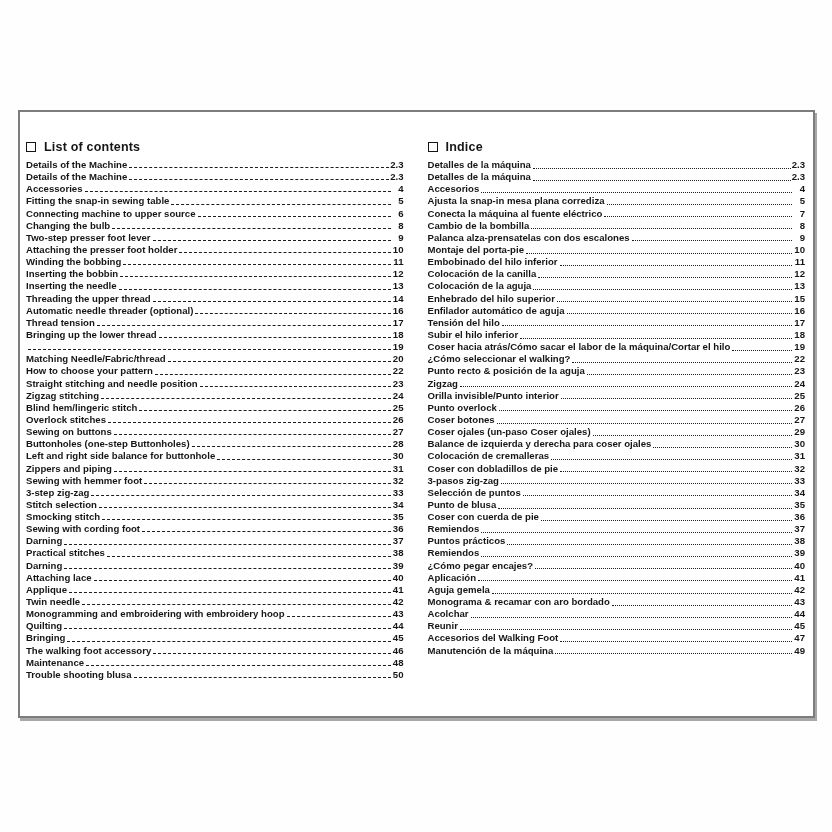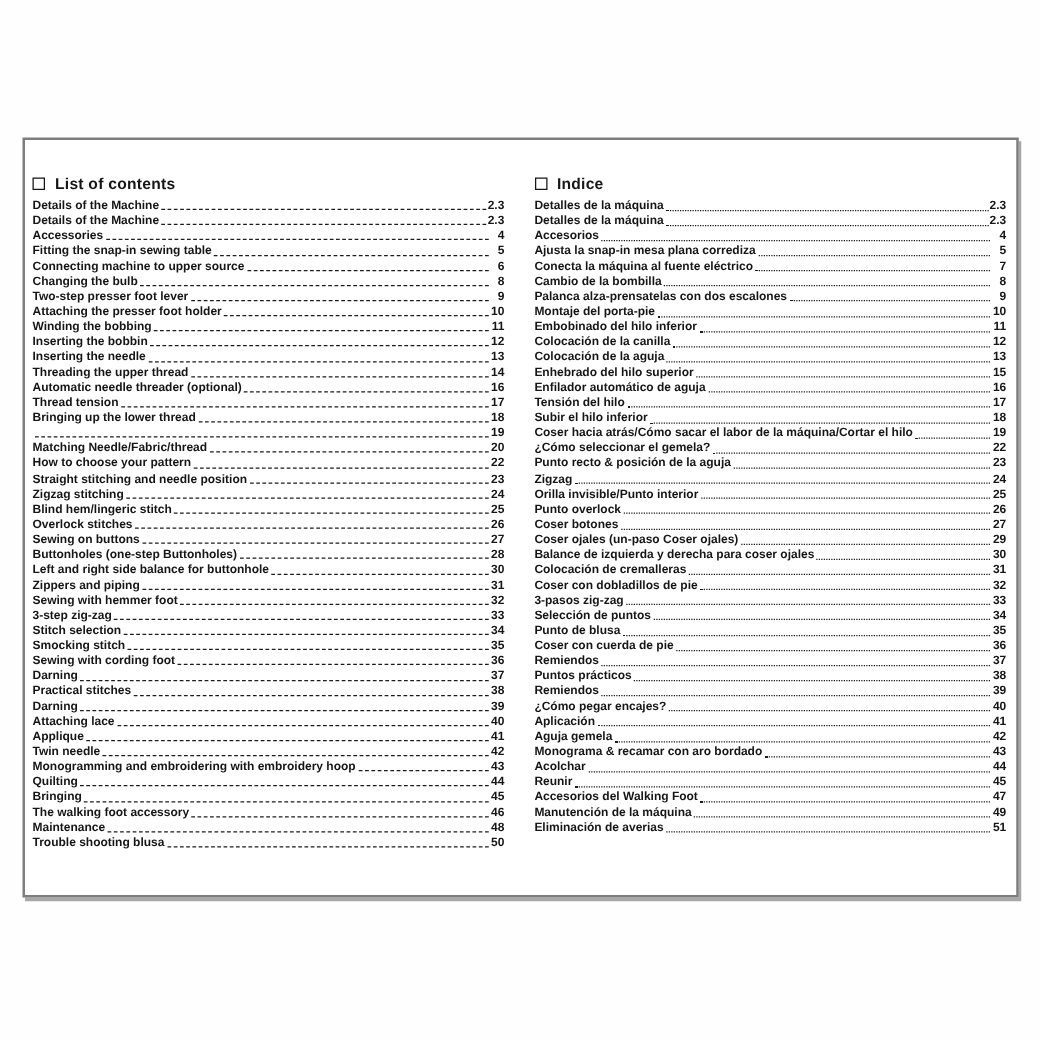--- a/index.html
+++ b/index.html
@@ -376,21 +376,21 @@
               <span class="label">Subir el hilo inferior</span>
               <span class="leader"></span>
               <span class="pagenum">18</span>
             </div>
             <div class="row">
               <span class="label">Coser hacia atrás/Cómo sacar el labor de la máquina/Cortar el hilo</span>
               <span class="leader"></span>
               <span class="pagenum">19</span>
             </div>
             <div class="row">
-              <span class="label">¿Cómo seleccionar el gemela?</span>
+              <span class="label">¿Cómo seleccionar el walking?</span>
               <span class="leader"></span>
               <span class="pagenum">22</span>
             </div>
             <div class="row">
               <span class="label">Punto recto &amp; posición de la aguja</span>
               <span class="leader"></span>
               <span class="pagenum">23</span>
             </div>
             <div class="row">
               <span class="label">Zigzag</span>
@@ -499,24 +499,19 @@
             </div>
             <div class="row">
               <span class="label">Accesorios del Walking Foot</span>
               <span class="leader"></span>
               <span class="pagenum">47</span>
             </div>
             <div class="row">
               <span class="label">Manutención de la máquina</span>
               <span class="leader"></span>
               <span class="pagenum">49</span>
-            </div>
-            <div class="row">
-              <span class="label">Eliminación de averias</span>
-              <span class="leader"></span>
-              <span class="pagenum">51</span>
             </div>
           </div>
       </div>
 
     </div>
   </div>
 </div>
 
 </body></html>

